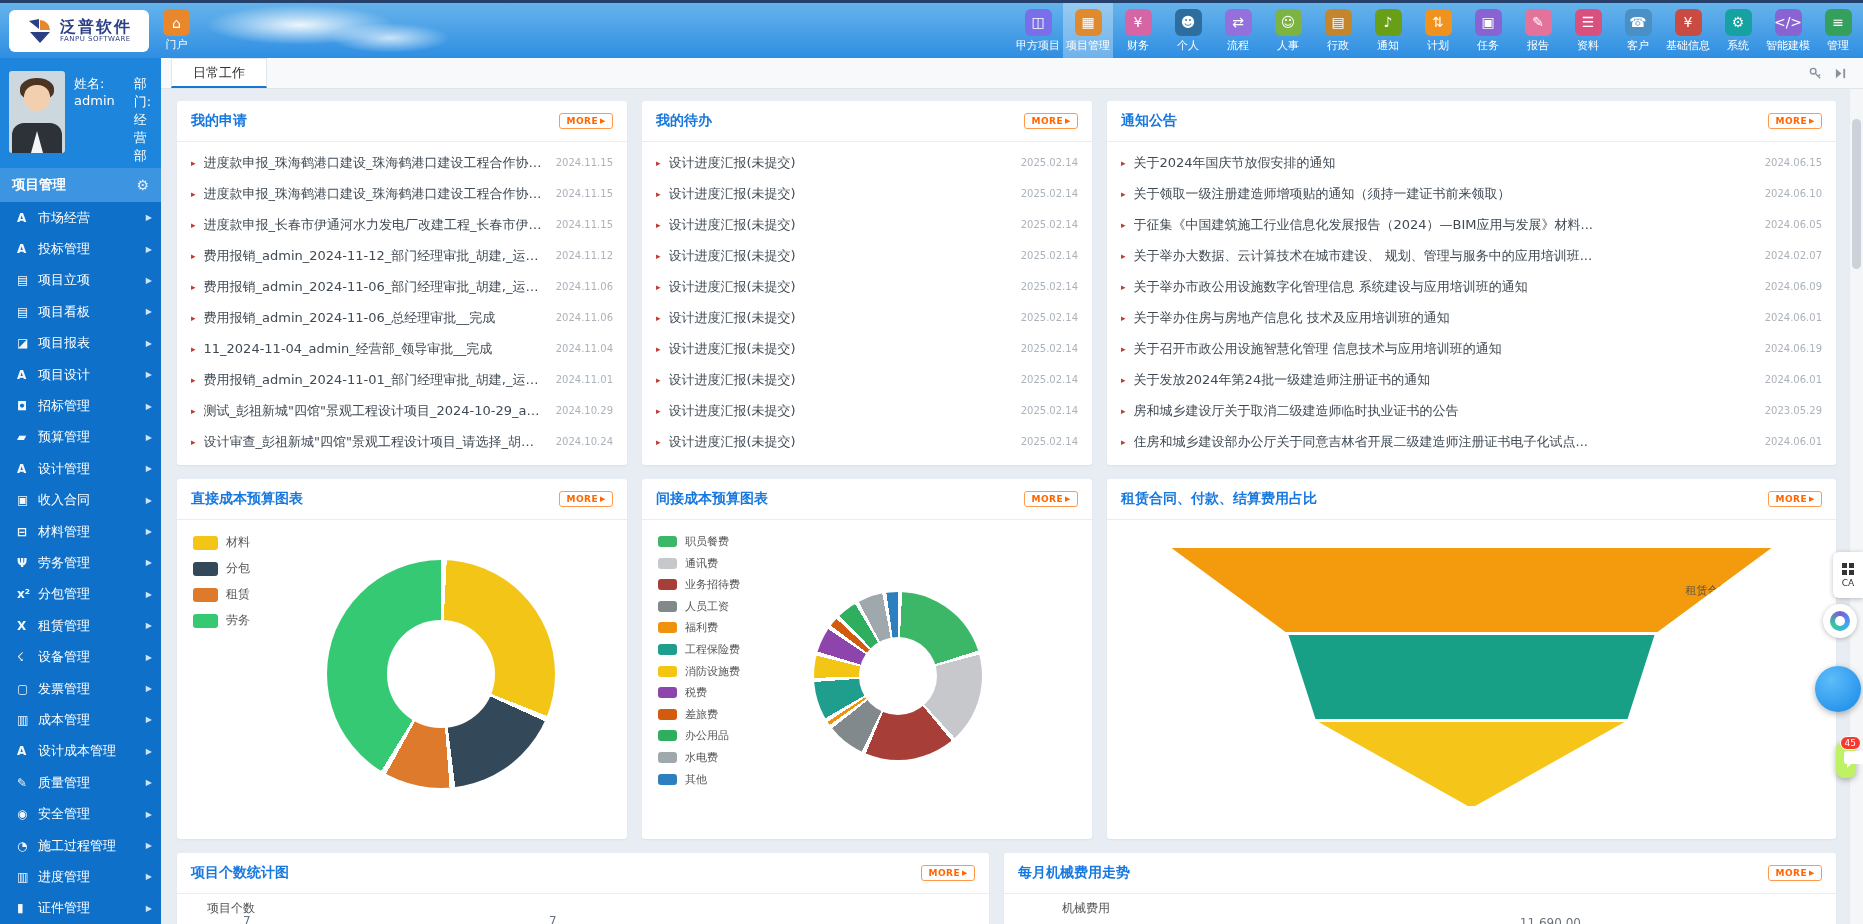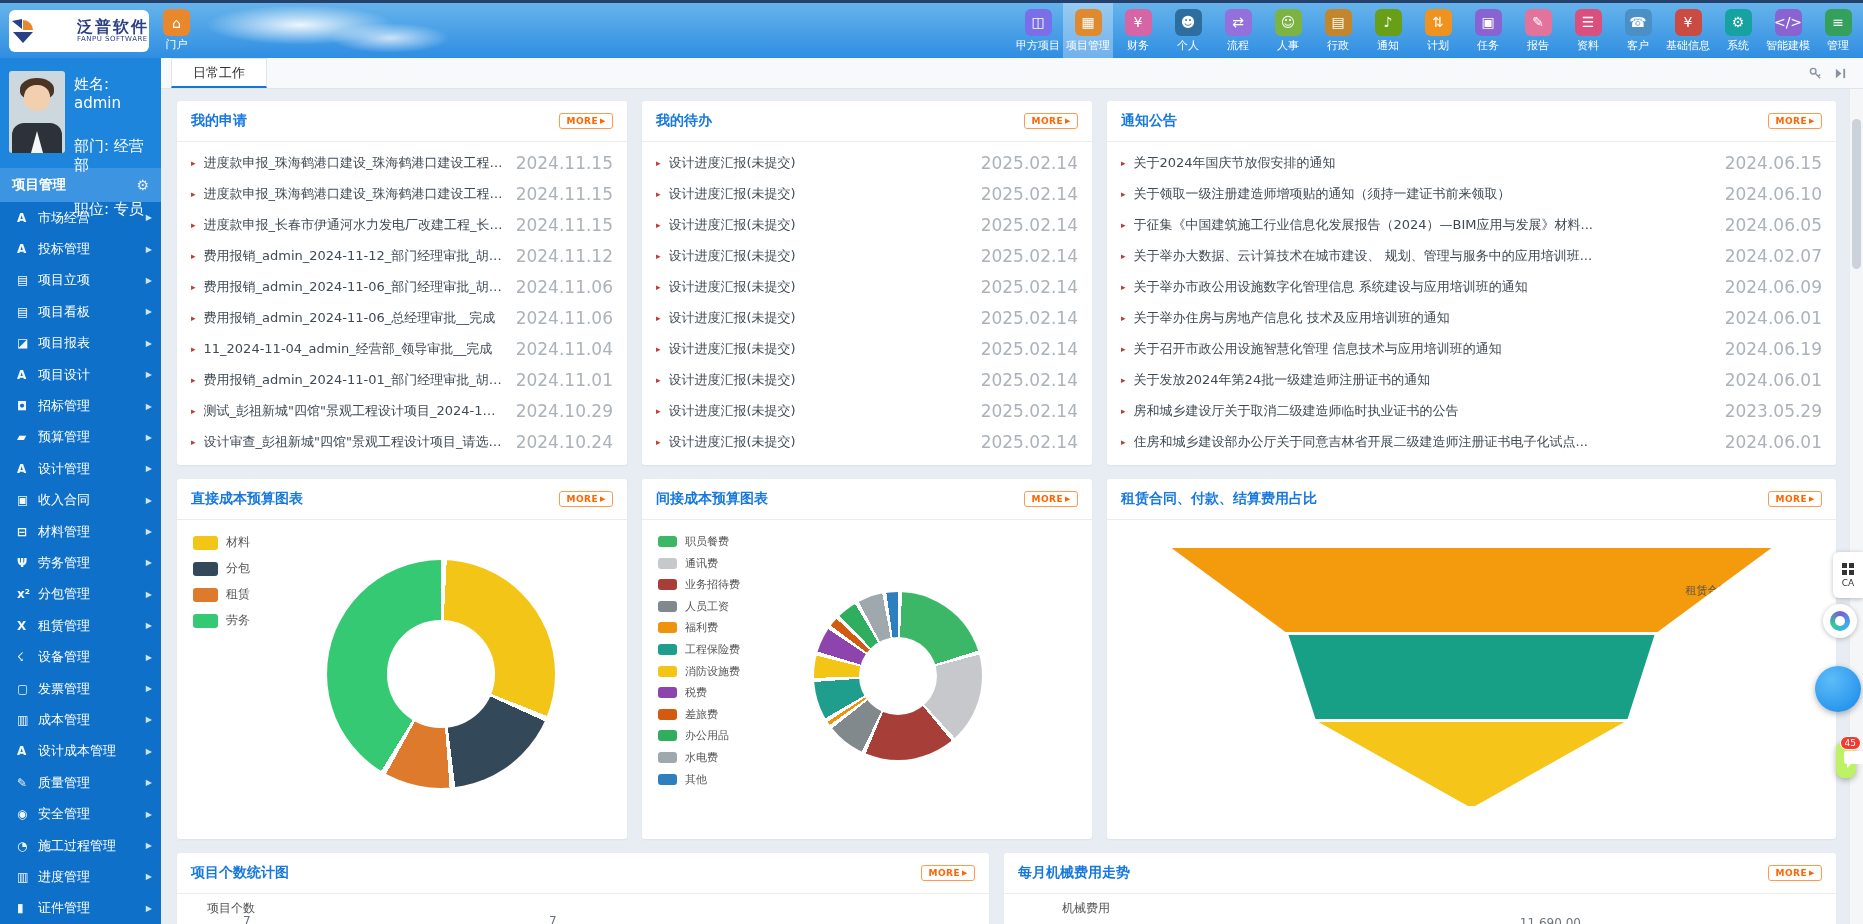--- a/index.html
+++ b/index.html
@@ -5,41 +5,41 @@
   html,body{margin:0;padding:0}
   body{width:1863px;height:924px;overflow:hidden;position:relative;
        font-family:"DejaVu Sans","Liberation Sans",sans-serif;background:#e8edf3;font-size:13px}
   
   .topbar{height:58px;background:linear-gradient(180deg,#66b3eb,#2f8ee2);border-top:3px solid #24406b;
           box-sizing:border-box;display:flex;align-items:center;position:relative;overflow:hidden}
   .cloud{position:absolute;width:190px;height:40px;border-radius:50%;
          background:radial-gradient(ellipse at center,rgba(255,255,255,.9),rgba(255,255,255,0) 70%)}
   .cloud.c1{left:205px;top:2px}.cloud.c2{left:330px;top:20px;width:120px;height:30px;opacity:.8}
   .logo-box{width:140px;height:42px;background:#fff;border-radius:6px;margin:0 14px 0 9px;
-            display:flex;align-items:center;justify-content:space-between;gap:6px;flex:none}
+            display:flex;align-items:center;justify-content:center;gap:6px;flex:none}
   .logo-text .t1{font-size:16px;font-weight:bold;color:#2b3f87;letter-spacing:2px;line-height:17px}
   .logo-text .t2{font-size:7px;color:#2b3f87;letter-spacing:.5px}
   .portal{display:flex;flex-direction:column;align-items:center;gap:1px;cursor:pointer}
   .tile{width:27px;height:27px;border-radius:6px;color:#fff;display:flex;align-items:center;
         justify-content:center;font-size:14px;line-height:1}
   .top-label{font-size:11px;color:#fff;white-space:nowrap}
   .top-menu{margin-left:auto;display:flex;height:100%;align-items:stretch}
   .top-item{min-width:46px;padding:0 2px;display:flex;flex-direction:column;align-items:center;
             justify-content:center;gap:2px;cursor:pointer}
   .top-item.active{background:rgba(255,255,255,.32)}
   
   .sidebar{position:absolute;top:58px;left:0;width:161px;bottom:0;background:#0e70c8;color:#fff;overflow:hidden}
   .user-card{height:110px;background:#1d85dc;display:flex;gap:9px;padding:13px 6px 0 9px;box-sizing:border-box}
   .avatar{width:56px;height:82px;background:#cdd7de;border-radius:3px;position:relative;overflow:hidden;flex:none}
   .avatar .hair{position:absolute;top:7px;left:11px;width:34px;height:22px;background:#4a3423;border-radius:50% 50% 40% 40%}
   .avatar .face{position:absolute;top:14px;left:15px;width:26px;height:26px;background:#f2cfae;border-radius:46%}
   .avatar .suit{position:absolute;bottom:0;left:3px;width:50px;height:30px;background:#2c3238;border-radius:12px 12px 0 0}
   .avatar .shirt{position:absolute;bottom:0;left:22px;width:12px;height:22px;background:#f4f6f8;
                  clip-path:polygon(50% 0,100% 100%,0 100%)}
-  .user-meta{display:flex;flex-direction:column;gap:25px;padding-top:4px;font-size:15px}
+  .user-meta{display:flex;gap:19px;padding-top:4px;font-size:13px}
   .section-head{height:34px;background:#3d94e0;display:flex;align-items:center;padding:0 12px;
                 font-size:13.5px;font-weight:bold}
   .gear{margin-left:auto;cursor:pointer;color:#e3effb;font-size:14px}
   .side-item{height:31.4px;display:flex;align-items:center;padding:0 9px 0 17px;cursor:pointer;font-size:13px}
   .side-icon{width:21px;font-size:12px;font-weight:bold;flex:none;opacity:.95}
   .side-label{white-space:nowrap}
   .side-arrow{margin-left:auto;font-size:8px;color:#cfe4f7}
   
   .main{position:absolute;left:161px;top:58px;right:0;bottom:0}
   .tabbar{height:31px;background:#f7f9fb;border-bottom:1px solid #e0e5ea;display:flex;
@@ -59,21 +59,21 @@
   .p-head{height:40px;display:flex;align-items:center;padding:0 14px;border-bottom:1px solid #ececec}
   .p-title{color:#1778df;font-weight:bold;font-size:14px}
   .more-btn{margin-left:auto;font-size:9px;font-weight:bold;color:#f60;border:1px solid #ff9a4d;
             border-radius:3px;padding:2px 6px;letter-spacing:.5px;cursor:pointer;background:#fff;
             display:flex;align-items:center;gap:2px}
   .more-btn .arr{font-size:7px}
   .list{padding:5px 14px 0 14px}
   .lrow{display:flex;align-items:center;height:31px}
   .bullet{color:#bf3a30;font-size:9px;margin-right:8px;flex:none}
   .ltext{color:#404a54;flex:1;white-space:nowrap;overflow:hidden;text-overflow:ellipsis;cursor:pointer;font-size:13px}
-  .ldate{color:#abb2ba;margin-left:12px;font-size:17px;flex:none}
+  .ldate{color:#abb2ba;margin-left:12px;font-size:10px;flex:none}
   
   .chart-body{position:relative;height:319px}
   .legend{position:absolute;left:16px;top:14px;z-index:2}
   .leg-row{display:flex;align-items:center;gap:8px;margin-bottom:9px}
   .leg-swatch{width:25px;height:14px;border-radius:3px;flex:none}
   .leg-label{font-size:12px;color:#555}
   .legend2 .leg-row{margin-bottom:6.6px}
   .legend2 .leg-swatch{width:19px;height:11px}
   .legend2 .leg-label{font-size:11px}
   .donut{position:absolute;border-radius:50%}

